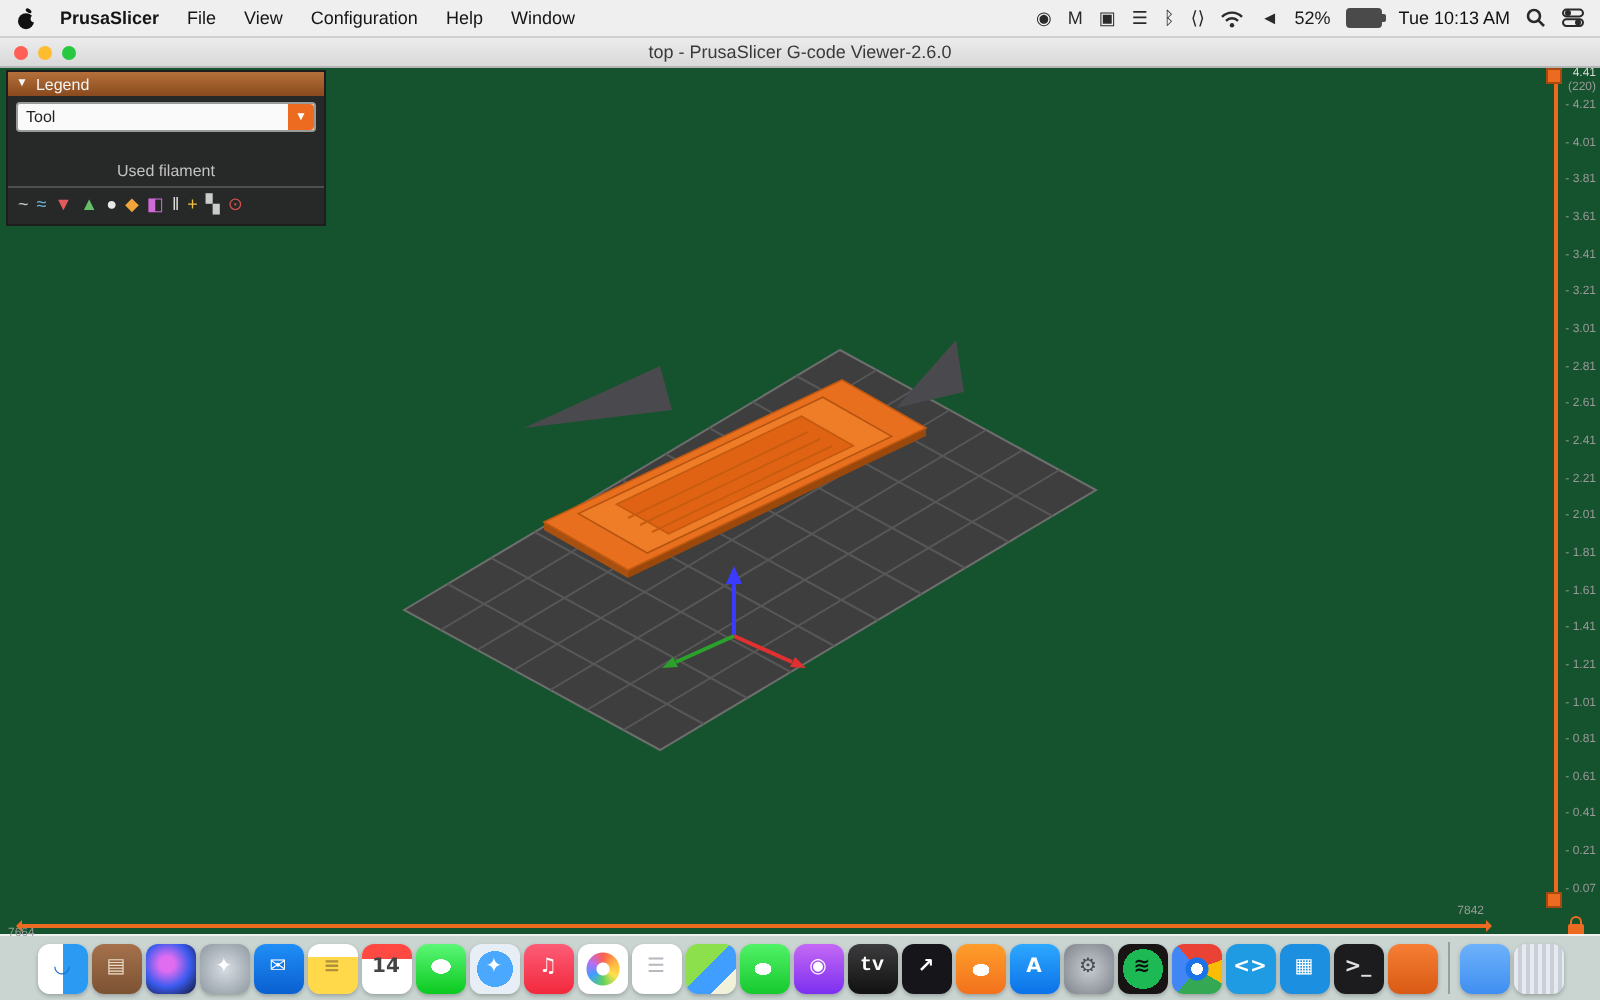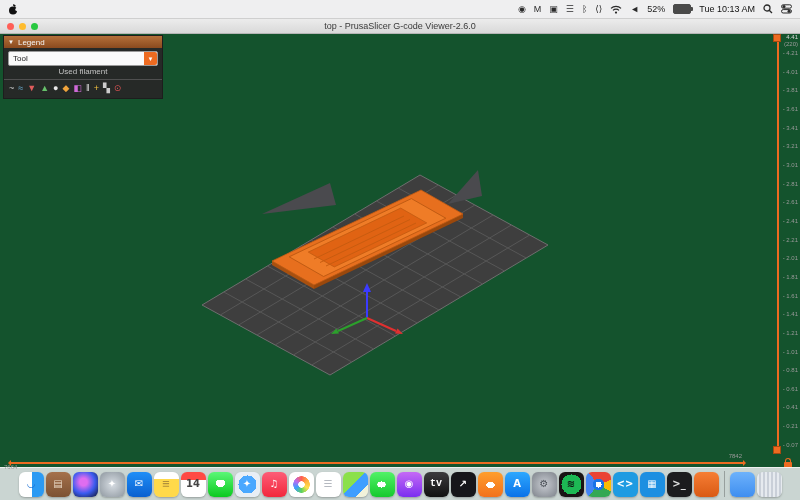--- a/index.html
+++ b/index.html
@@ -41,21 +41,21 @@
   .legend-header{height:12px;background:linear-gradient(#b4703a,#8a4a1e);color:#f4f4f4;
                  font-size:8px;display:flex;align-items:center;gap:4px;padding:0 4px}
   .legend-header .tri{font-size:6px}
   .legend-select-row{padding:3px 4px 1px}
   .legend-select{height:13px;background:#fafafa;border:1px solid #9a9a9a;border-radius:2px;
                  display:flex;align-items:center;font-size:8px;color:#222;position:relative;
                  padding-left:4px}
   .dd-btn{position:absolute;right:0;top:0;bottom:0;width:13px;background:#ED6B21;color:#fff;
           font-size:6px;display:flex;align-items:center;justify-content:center;
           border-radius:0 2px 2px 0}
-  .used-filament{font-size:8px;color:#c2c2c2;text-align:center;padding:0 0 1px}
+  .used-filament{font-size:8px;color:#c2c2c2;text-align:center;padding:14px 0 1px}
   .extruder-row{display:flex;align-items:center;gap:7px;font-size:8px;color:#e2e2e2;padding:2px 6px}
   .swatch{width:9px;height:9px;border:1px solid #8a8a8a;display:inline-block}
   .feature-row{display:flex;align-items:center;gap:4px;padding:4px 5px 5px;margin-top:2px;
                border-top:1px solid #4f4f4f}
   .ftog{font-size:9px;line-height:1}
 
   
   .vslider-line{position:absolute;right:21px;top:3px;width:2px;height:414px;background:#ED6B21;z-index:5}
   .vhandle{position:absolute;right:19px;width:6px;height:6px;background:#ED6B21;
            border:1px solid #a84a10;z-index:6}
@@ -92,20 +92,28 @@
 <body>
 
 <div class="menubar">
   <span class="apple">
     <svg width="11" height="13" aria-hidden="true">
       <ellipse cx="6.3" cy="2.4" rx="1.6" ry="0.9" fill="#111" transform="rotate(35 6.3 2.4)"></ellipse>
       <circle cx="5" cy="7.6" r="4" fill="#111"></circle>
       <circle cx="9" cy="6.4" r="1.7" fill="#efeff0"></circle>
     </svg>
   </span>
+  <span style="display:flex;align-items:center">
+      <span class="menu-item app-name">PrusaSlicer</span>
+      <span class="menu-item">File</span>
+      <span class="menu-item">View</span>
+      <span class="menu-item">Configuration</span>
+      <span class="menu-item">Help</span>
+      <span class="menu-item">Window</span>
+    </span>
 
   <span class="status">
     <span style="display:flex;align-items:center;gap:8px">
         <span class="st-icon">◉</span>
         <span class="st-icon">M</span>
         <span class="st-icon">▣</span>
         <span class="st-icon">☰</span>
         <span class="st-icon">ᛒ</span>
         <span class="st-icon">⟨⟩</span>
       </span>

